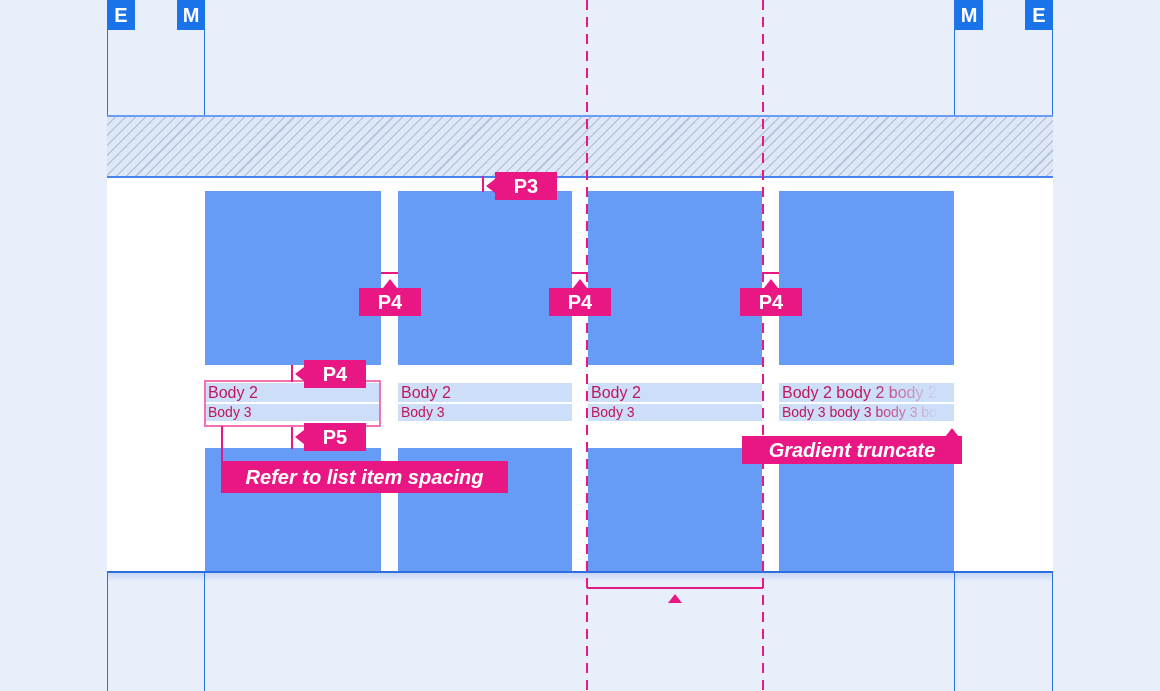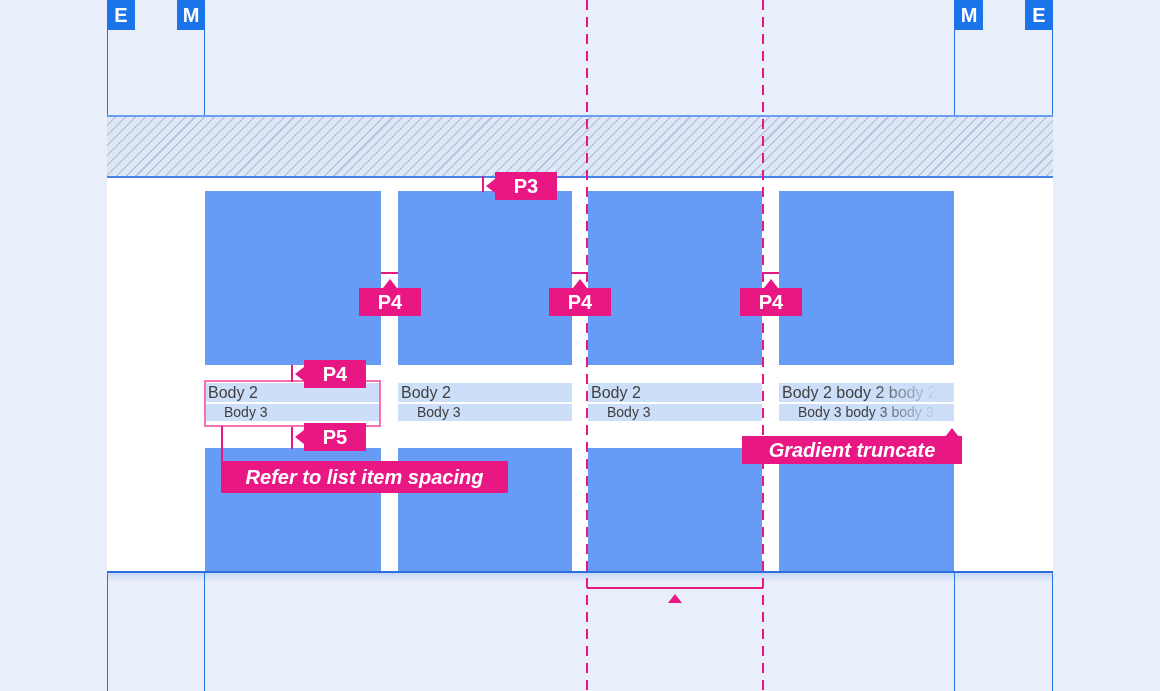--- a/index.html
+++ b/index.html
@@ -14,23 +14,23 @@
   .hatch{position:absolute;left:107px;top:115px;width:946px;height:63px;box-sizing:border-box;
          border-top:2px solid #6B9EF3;border-bottom:2px solid #4484EC;
          background:repeating-linear-gradient(135deg,#DEE7F6 0px,#DEE7F6 5.5px,#B9C6DE 5.5px,#B9C6DE 7px);}
   
   .content{position:absolute;left:107px;top:178px;width:946px;height:394px;background:#ffffff;}
   .bottomline{position:absolute;left:107px;top:571px;width:946px;height:2px;background:#2E6FDF;}
   .bottomshadow{position:absolute;left:107px;top:573px;width:946px;height:9px;
                 background:linear-gradient(to bottom,rgba(46,111,223,.18),rgba(46,111,223,0));}
   
   .img{position:absolute;background:#669CF6;}
-  .band{position:absolute;background:#CDDEF8;color:#404040;overflow:hidden;white-space:nowrap;box-sizing:border-box;}
+  .band{position:absolute;background:#CDDEF8;color:#be185d;overflow:hidden;white-space:nowrap;box-sizing:border-box;}
   .b2{height:19px;font-size:16px;line-height:19px;padding-left:3px;}
-  .b3{height:17px;font-size:14px;line-height:17px;padding-left:19px;}
+  .b3{height:17px;font-size:14px;line-height:17px;padding-left:3px;}
   .fade{position:absolute;top:0;right:0;bottom:0;width:48%;
         background:linear-gradient(to right,rgba(205,222,248,0),#CDDEF8 82%);}
   
   .dashed-v{position:absolute;top:0;width:2px;height:691px;
             background:repeating-linear-gradient(to bottom,#E91784 0px,#E91784 10px,rgba(0,0,0,0) 10px,rgba(0,0,0,0) 17px);}
   .tick-v{position:absolute;width:2px;background:#E91784;}
   .mline-h{position:absolute;height:2px;background:#E91784;}
   .tag{position:absolute;background:#E91784;color:#fff;font-weight:bold;display:flex;
        align-items:center;justify-content:center;z-index:30;}
   .tag.small{width:62px;height:28px;font-size:20px;}

